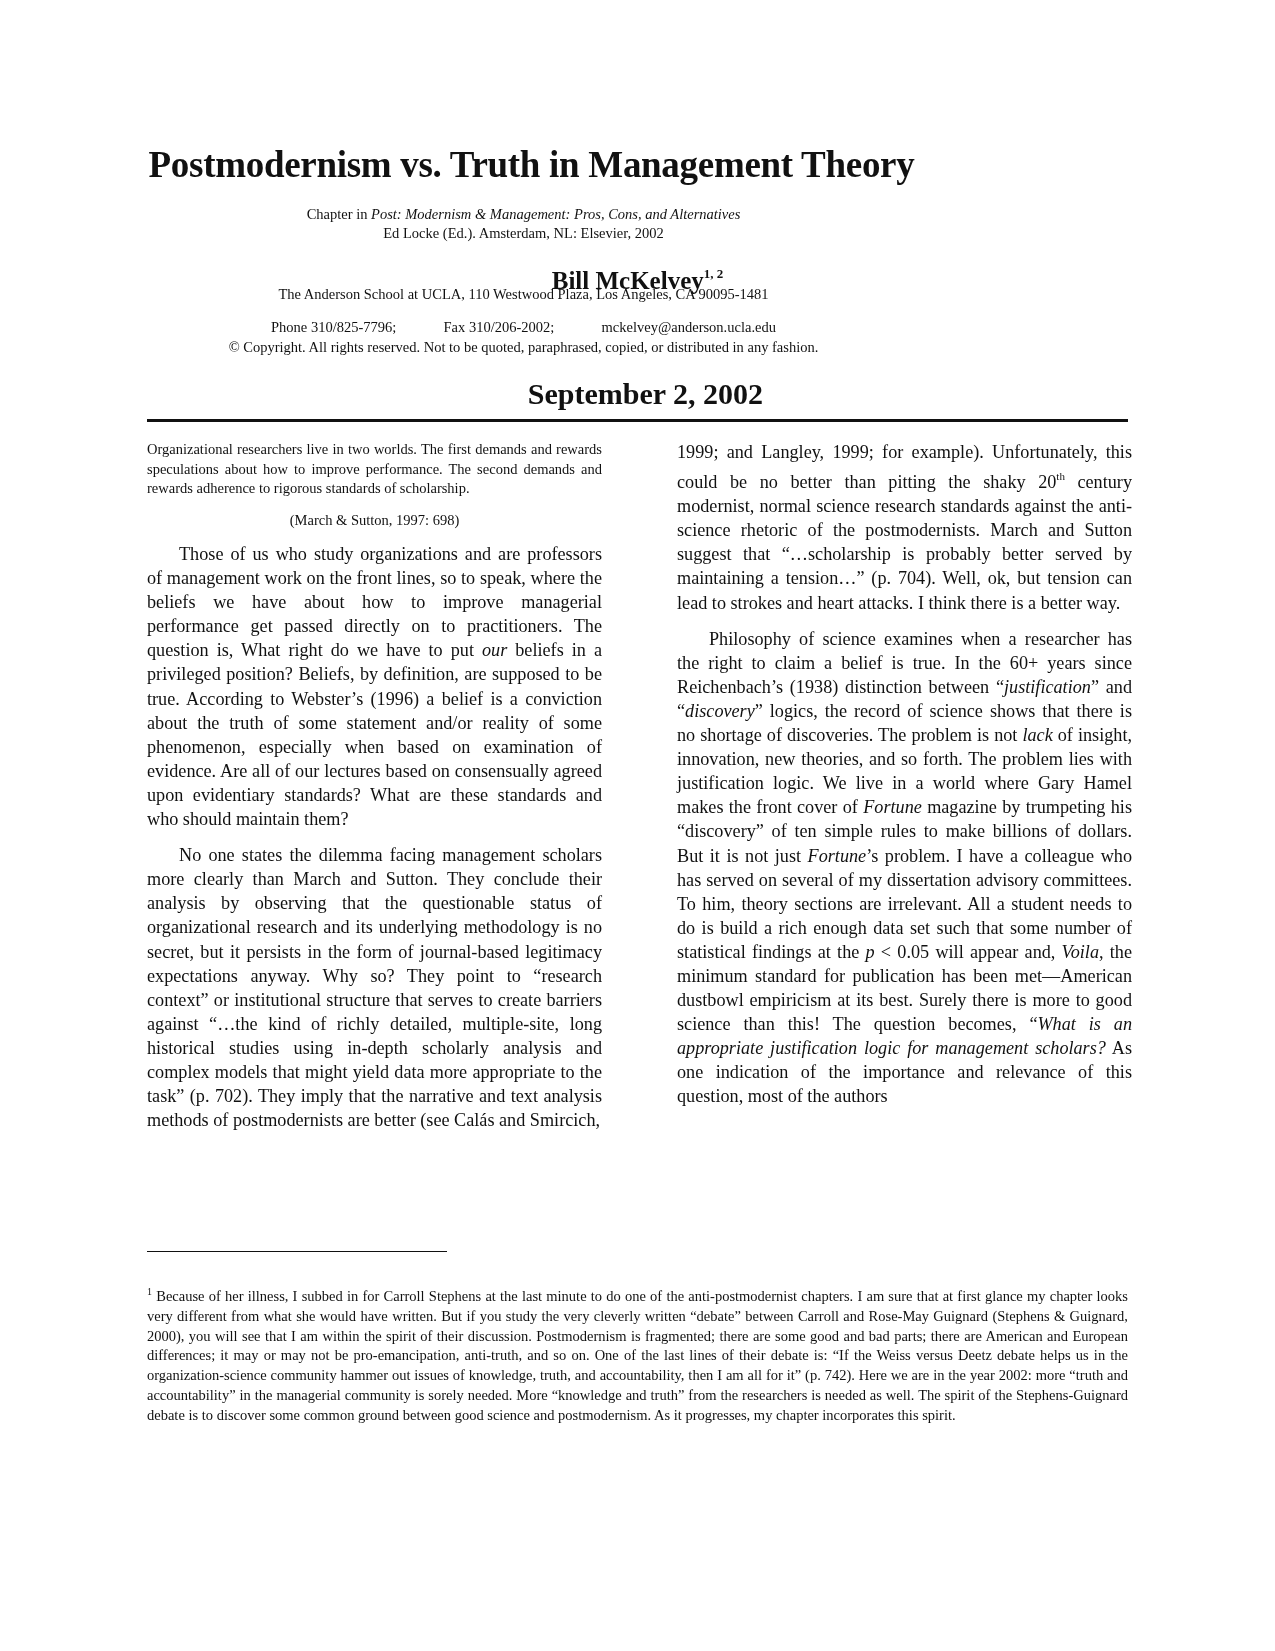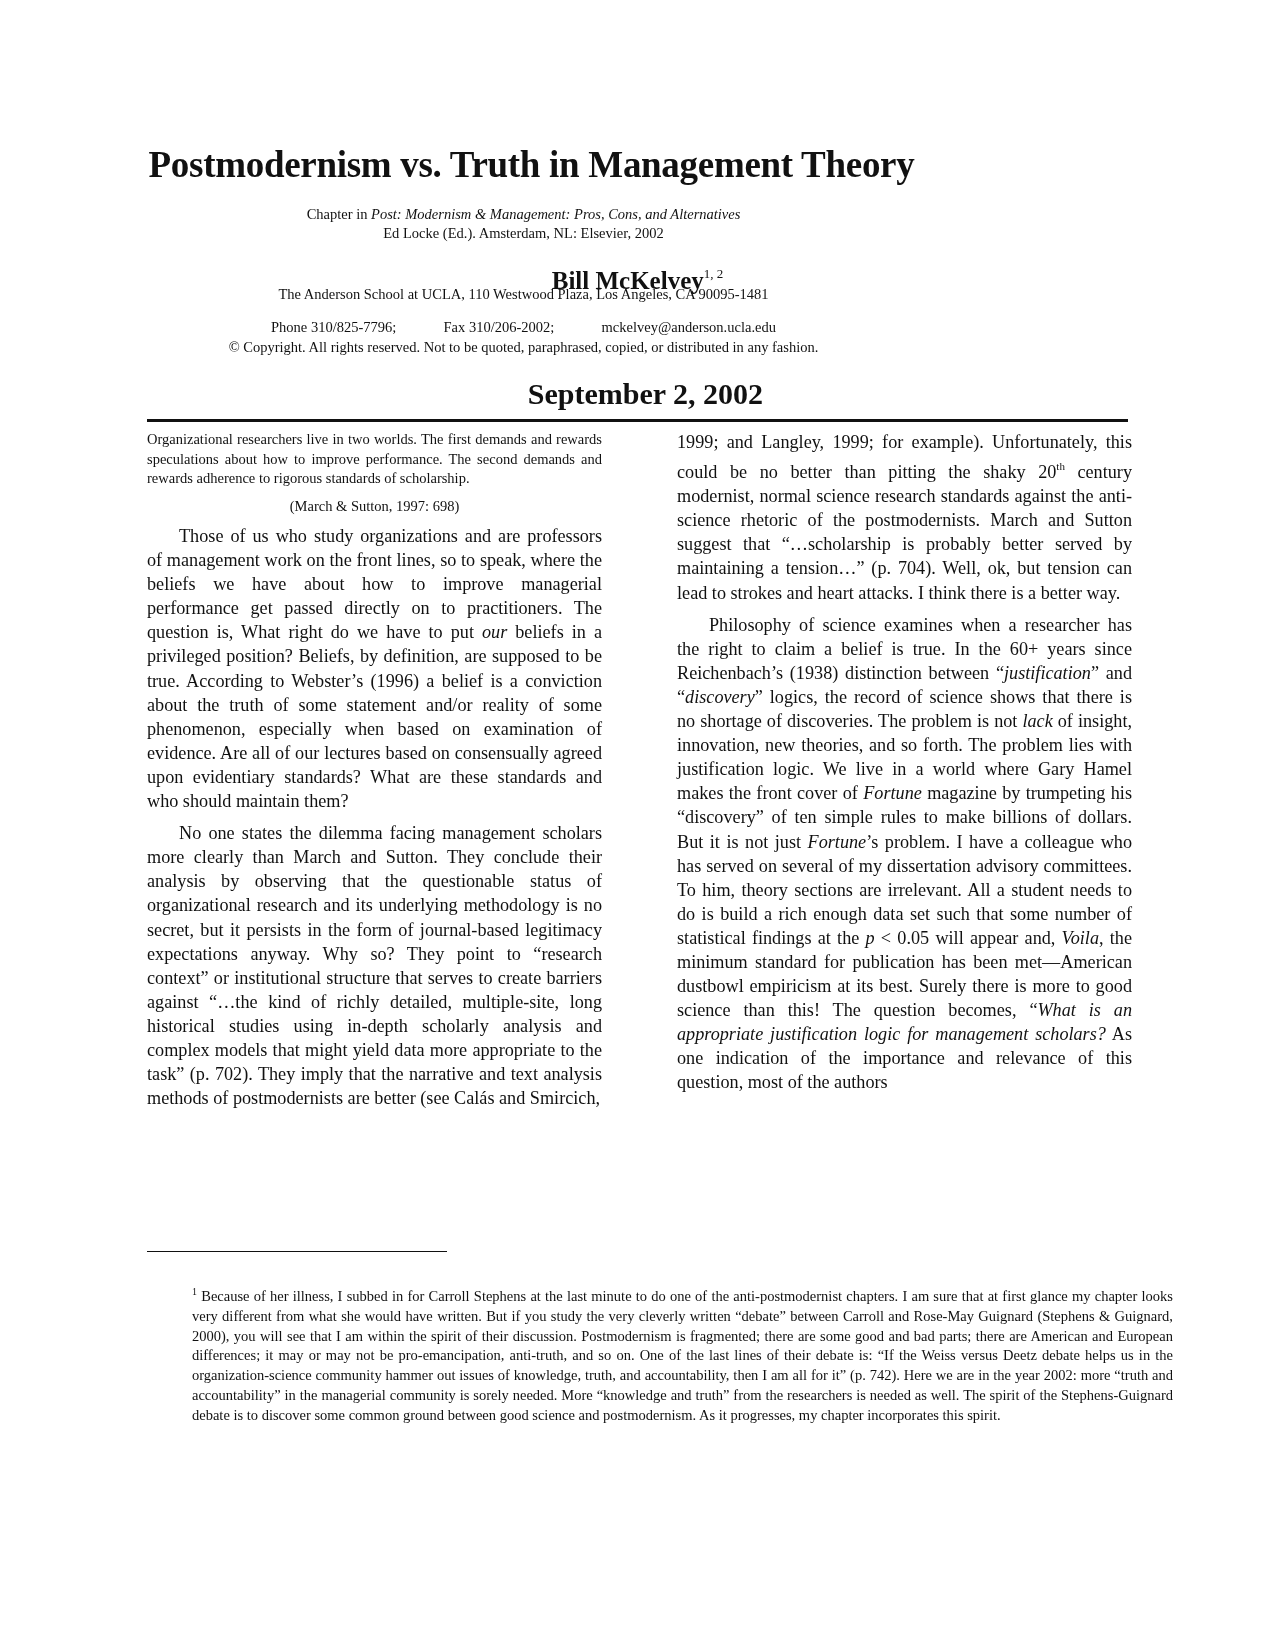--- a/index.html
+++ b/index.html
@@ -2,32 +2,32 @@
 <html><head>
 <meta charset="utf-8">
 <style>
   html, body { margin: 0; padding: 0; background: #ffffff; }
   body { width: 1275px; height: 1651px; position: relative; overflow: hidden;
          font-family: "Liberation Serif", "DejaVu Serif", serif; color: #111; }
   .title { position: absolute; top: 143px; left: 0; width: 1063px; text-align: center;
            font-size: 37px; font-weight: bold; letter-spacing: -0.3px; }
   .meta { position: absolute; left: 0; width: 1047px; text-align: center; font-size: 14.5px; line-height: 19px; }
   .author { position: absolute; top: 266px; left: 0; width: 1275px; text-align: center; font-size: 25px; font-weight: bold; }
-  .author sup { font-size: 13px; font-weight: normal; vertical-align: 11px; }
+  .author sup { font-size: 13px; font-weight: bold; vertical-align: 11px; }
   .date { position: absolute; top: 377px; left: 0; width: 1275px; text-align: center; font-size: 30px; font-weight: bold; margin-left: 8px; }
   .rule { position: absolute; top: 419px; left: 147px; width: 981px; height: 3px; background: #111; }
   .col { position: absolute; width: 455px; font-size: 18.2px; line-height: 24.1px; text-align: justify; }
-  .col p { margin: 2px 0 8px 0; text-indent: 32px; }
+  .col p { margin: 12px 0 8px 0; text-indent: 32px; }
   .col p.noindent { text-indent: 0; }
   .col.left { top: 428px; left: 147px; }
   .col.right { top: 428px; left: 677px; }
   .epigraph { font-size: 14.5px; line-height: 19.5px; text-align: justify; margin: 0; }
   .epicite { font-size: 14.5px; line-height: 19.5px; text-align: center; margin: 4px 0 6px 0; }
   .fnrule { position: absolute; top: 1251px; left: 147px; width: 300px; height: 1px; background: #111; }
-  .footnotes { position: absolute; top: 1282px; left: 147px; width: 981px; font-size: 14.5px; line-height: 19.8px; text-align: justify; margin-left: 45px; }
+  .footnotes { position: absolute; top: 1282px; left: 147px; width: 981px; font-size: 14.5px; line-height: 19.8px; text-align: justify; }
   .footnotes p { margin: 0 0 12px 0; }
   .footnotes sup { font-size: 10px; vertical-align: 6px; }
   sup.th { font-size: 11px; vertical-align: 8px; }
   em { font-style: italic; }
 </style>
 </head>
 <body>
 
 <div class="title">Postmodernism vs. Truth in Management Theory</div>
 

